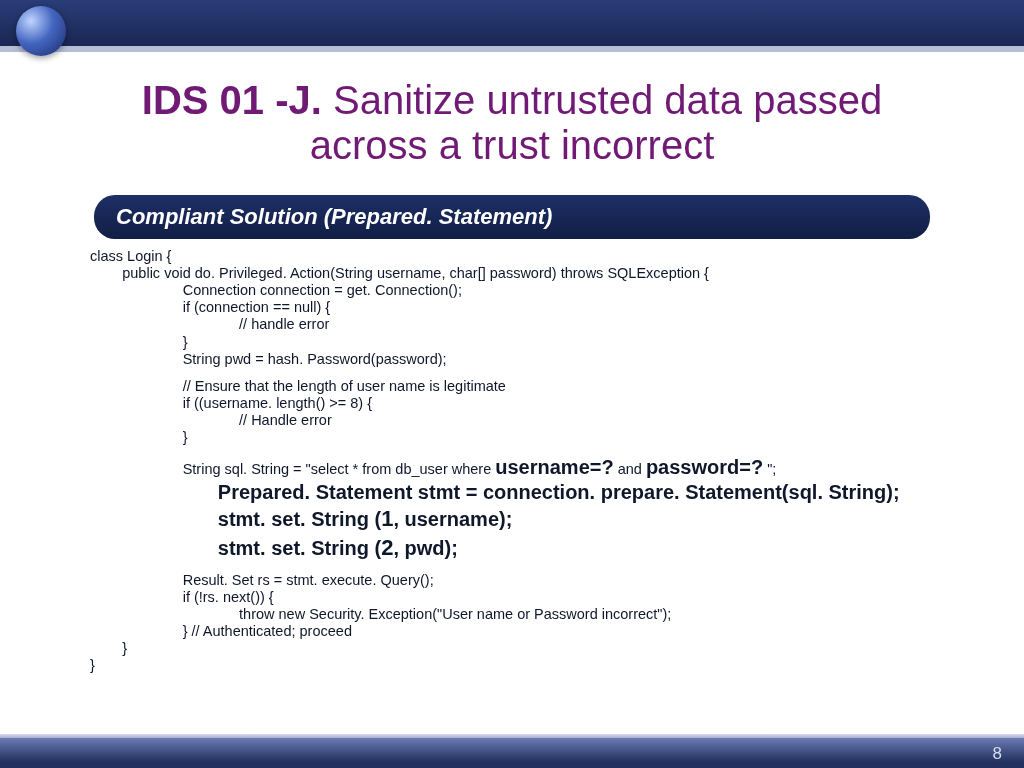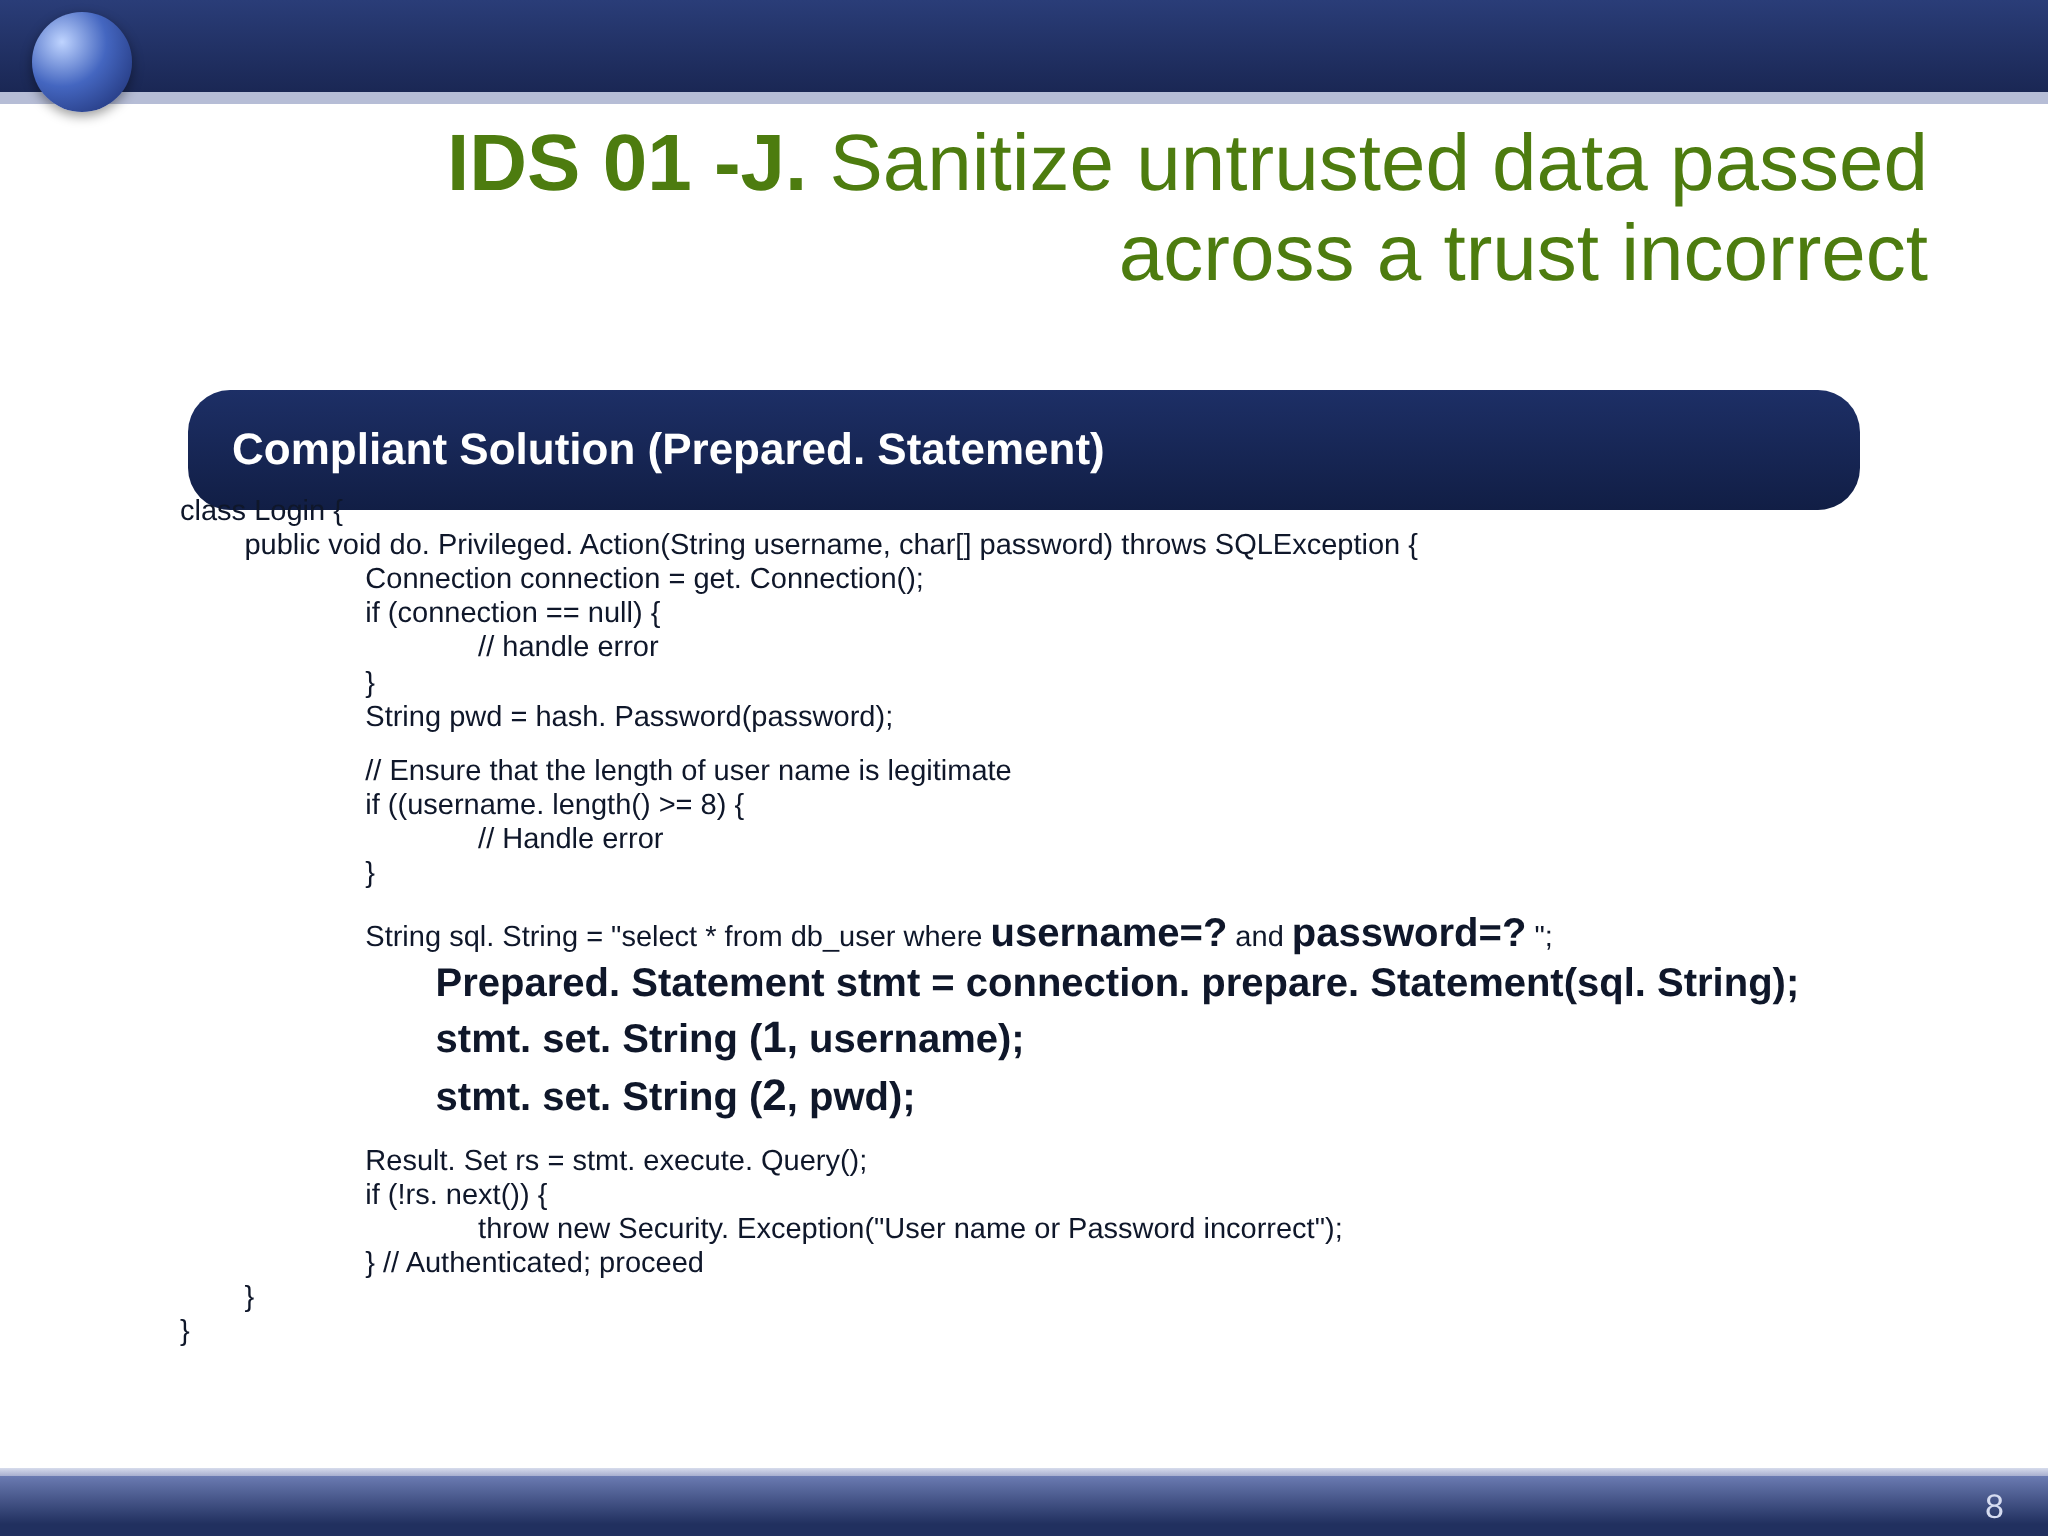--- a/index.html
+++ b/index.html
@@ -23,34 +23,34 @@
     pointer-events: none;
   }
   .logo .globe {
     position: absolute; top: 18px; left: 34px; width: 50px; height: 50px; border-radius: 50%;
     background: radial-gradient(circle at 30% 30%, #bfd4ff 0%, #4466c0 45%, #1a2a6a 100%);
     box-shadow: 0 2px 6px rgba(0,0,0,0.4);
   }
 
   
   .title-wrap {
-    position: absolute; top: 60px; left: 60px; right: 60px;
-    text-align: right; color: #4d7c0f;
+    position: absolute; top: 78px; left: 60px; right: 60px;
+    text-align: center; color: #701a75;
   }
   .title-wrap .line1 { font-size: 40px; }
   .title-wrap .line2 { font-size: 40px; }
   .title-wrap .bold  { font-weight: 700; }
 
   
   .pill {
-    position: absolute; top: 195px; left: 94px; width: 836px; height: 60px;
+    position: absolute; top: 195px; left: 94px; width: 836px; height: 44px;
     background: linear-gradient(#1d2f66 0%, #111e45 100%);
     border-radius: 21px;
     color: #fff; font-weight: 700; font-size: 22px;
-    display: flex; align-items: center; padding-left: 22px;
+    display: flex; align-items: center; padding-left: 22px; font-style: italic;
   }
 
   
   .code {
     position: absolute; top: 248px; left: 90px; right: 70px;
     font-size: 14.5px; line-height: 1.18; white-space: pre; color: #0f172a;
     font-family: Liberation Sans, sans-serif;
   }
   .code .sql  { font-size: 14.5px; }
   .code .sqlq { font-size: 20px; font-weight: 700; }

